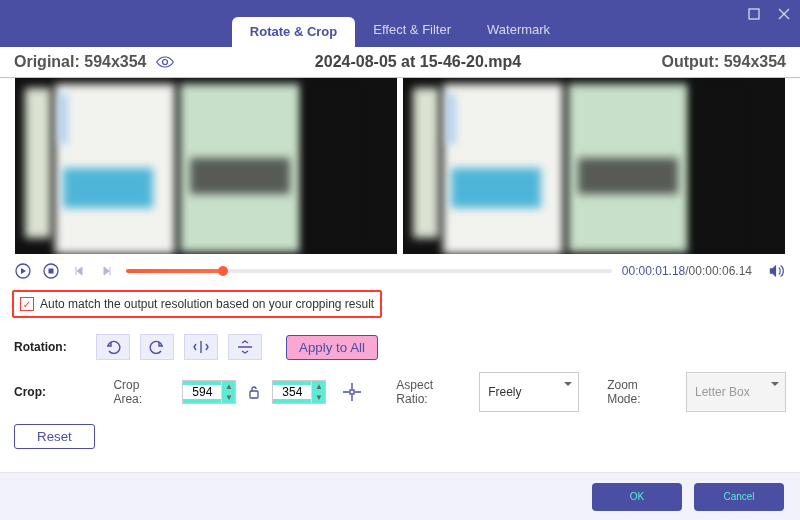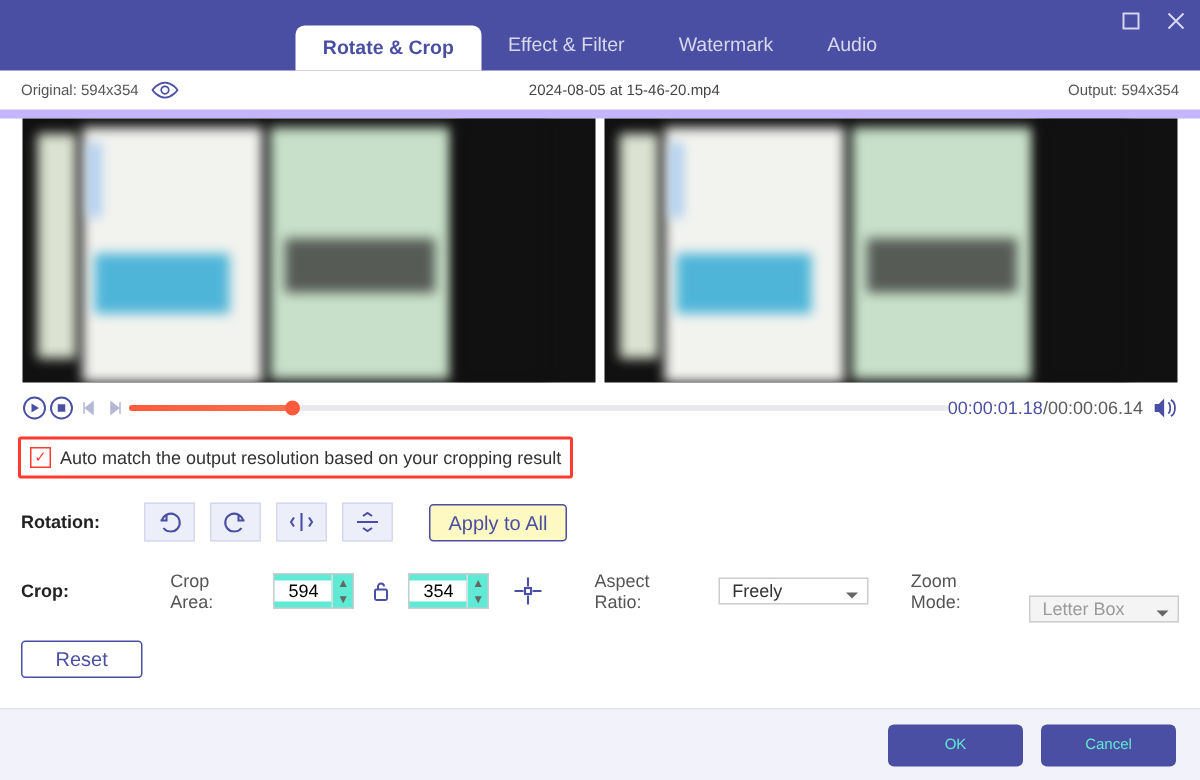--- a/index.html
+++ b/index.html
@@ -3,76 +3,75 @@
 <meta charset="utf-8">
 <style>
   * { box-sizing: border-box; margin: 0; padding: 0; font-family: -apple-system, "Segoe UI", Arial, sans-serif; }
   body { width: 800px; height: 520px; background: #fff; overflow: hidden; position: relative; font-size: 12px; color: #333; }
   .header { height: 47px; background: #4b4fa3; display: flex; justify-content: center; position: relative; }
   .tabs { display: flex; gap: 0; align-items: center; height: 100%; }
   .tab { padding: 0 18px; height: 47px; line-height: 60px; color: #d7d8ea; font-size: 13px; cursor: pointer; position: relative; }
   .tab.active { background: #fff; color: #4b4fa3; font-weight: 600; border-radius: 6px 6px 0 0; height: 30px; line-height: 30px; margin-top: 17px; }
   .winctrls { position: absolute; right: 8px; top: 6px; display: flex; gap: 14px; color: #d7d7f0; }
   .winbtn { width: 16px; height: 16px; display: flex; align-items: center; justify-content: center; cursor: pointer; }
-  .infobar { display: flex; align-items: center; justify-content: space-between; padding: 6px 14px; font-size: 10px; color: #555; border-bottom: 6px solid #c4b5fd; }
+  .infobar { display: flex; align-items: center; justify-content: space-between; padding: 6px 14px; font-size: 16px; color: #555; border-bottom: 1px solid #c4b5fd; font-weight: bold; }
   .infobar .left, .infobar .right { display: flex; align-items: center; gap: 8px; }
   .eye { color: #4b4fa3; }
   .previews { display: flex; padding: 0 12px; gap: 0; height: 176px; }
   .preview { flex: 1; background: #111; position: relative; overflow: hidden; margin: 0 3px; }
   .mock { position: absolute; inset: 0; }
   .mock .blurblock { position: absolute; filter: blur(4px); }
   .bb1 { left: 10px; top: 10px; width: 26px; height: 150px; background: #dbe2d1; }
   .bb2 { left: 40px; top: 6px; width: 120px; height: 170px; background: #f2f3ef; }
   .bb3 { left: 48px; top: 90px; width: 90px; height: 40px; background: #4fb5d8; }
   .bb4 { left: 165px; top: 6px; width: 120px; height: 168px; background: #c8e0c9; }
   .bb5 { left: 175px; top: 80px; width: 100px; height: 36px; background: #3a3a3a; opacity: .8; }
   .bb6 { left: 290px; top: 0; width: 60px; height: 176px; background: #111; }
   .bb7 { left: 44px; top: 16px; width: 8px; height: 50px; background: #a6c9f0; }
-  .timeline { display: flex; align-items: center; padding: 8px 14px; }
+  .timeline { display: flex; align-items: center; gap: 10px; padding: 8px 14px; }
   .tbtn { width: 18px; height: 18px; display:flex;align-items:center;justify-content:center; color: #4b4fa3; cursor: pointer; }
   .tbtn.thin { color: #b5b7d4; }
   .track { flex: 1; height: 4px; background: #e9e9f0; position: relative; border-radius: 2px; }
   .trackfill { position:absolute; left:0; top:0; bottom:0; width: 20%; background: linear-gradient(90deg,#ff5a3b,#ff6f4a); border-radius:2px; }
   .thumb { position:absolute; left:20%; top:50%; width:10px;height:10px;background:#ff5a3b;border-radius:50%; transform:translate(-50%,-50%);}
   .time { color:#4b4fa3; font-size:12px; font-family: monospace; }
   .time .total { color:#5a5a5a; }
   .volume { color:#4b4fa3; margin-left:6px; }
   .highlight { margin: 2px 12px 10px 12px; border: 2px solid #ff3b30; padding: 5px 6px; display:inline-flex; align-items:center; gap:6px; border-radius:2px; }
   .checkbox { width:14px; height:14px; border:1px solid #ff3b30; display:flex;align-items:center;justify-content:center; color:#ff3b30; font-size:10px; }
   .controls { padding: 6px 14px; display:flex; flex-direction:column; gap:12px; font-size:12px; }
   .row { display:flex; align-items:center; gap:10px; }
   .lbl { width: 72px; font-weight:600; color:#222; }
   .sqbtn { width:34px; height:26px; background:#eceefa; border:1px solid #d6d8ef; display:flex;align-items:center;justify-content:center; cursor:pointer; color:#4b4fa3; font-size:14px; }
-  .applyall { border:1px solid #4b4fa3; color:#4b4fa3; padding: 4px 12px; border-radius:3px; background:#fef9c3; cursor:pointer; margin-left: 14px; }
+  .applyall { border:1px solid #4b4fa3; color:#4b4fa3; padding: 4px 12px; border-radius:3px; background:#f9a8d4; cursor:pointer; margin-left: 14px; }
   .spin { display:flex; align-items:center; border:1px solid #ccc; height:24px; background:#5eead4; }
   .spin input { width:38px; border:none; text-align:center; font-size:12px; outline:none; }
   .spin .ar { width:14px; display:flex; flex-direction:column; border-left:1px solid #ddd; }
   .spin .ar span { height:11px; font-size:8px; text-align:center; color:#666; cursor:pointer; line-height:11px; }
   .lock { color:#4b4fa3; margin: 0 2px; }
   .crosshair { width:20px; height:20px; color:#4b4fa3; display:flex;align-items:center;justify-content:center; position:relative; margin:0 6px; }
-  .select { border:1px solid #ccc; height:18px; padding:0 22px 0 8px; background:#fff; position:relative; min-width:100px; display:flex;align-items:center; cursor:pointer;}
-  .select.disabled { background:#f4f4f4; color:#9a9a9a;margin-top:24px; }
+  .select { border:1px solid #ccc; height:40px; padding:0 22px 0 8px; background:#fff; position:relative; min-width:100px; display:flex;align-items:center; cursor:pointer;}
+  .select.disabled { background:#f4f4f4; color:#9a9a9a; }
   .select::after { content:""; position:absolute; right:6px; top:9px; border:4px solid transparent; border-top-color:#666; }
   .resetbtn { border:1px solid #4b4fa3; color:#4b4fa3; padding:4px 22px; border-radius:3px; background:#fff; cursor:pointer; }
   .footer { position:absolute; bottom:0; left:0; right:0; height:48px; background:#f1f2fa; border-top:1px solid #e3e4f0; display:flex; align-items:center; justify-content:flex-end; padding:0 16px; gap:12px; }
   .fbtn { width:90px; height:28px; border-radius:4px; background:#4b4fa3; color:#5eead4; border:none; cursor:pointer; font-size:10px; }
   svg { display:block; }
   .sublbl { color:#555; margin-left: 18px; margin-right:2px; }
 </style>
 </head>
 <body>
 
 
 
 <div class="header">
   <div class="tabs">
     <div class="tab active">Rotate &amp; Crop</div>
     <div class="tab">Effect &amp; Filter</div>
     <div class="tab">Watermark</div>
-    <div class="tab">Audio</div>
   </div>
   <div class="winctrls">
     <div class="winbtn">
         <svg width="12" height="12" viewBox="0 0 12 12">
           <rect x="1" y="1" width="10" height="10" fill="none" stroke="currentColor" stroke-width="1.3"></rect>
         </svg>
       </div>
     <div class="winbtn">
         <svg width="12" height="12" viewBox="0 0 12 12">
           <path d="M1 1 L11 11 M11 1 L1 11" stroke="currentColor" stroke-width="1.3"></path>

